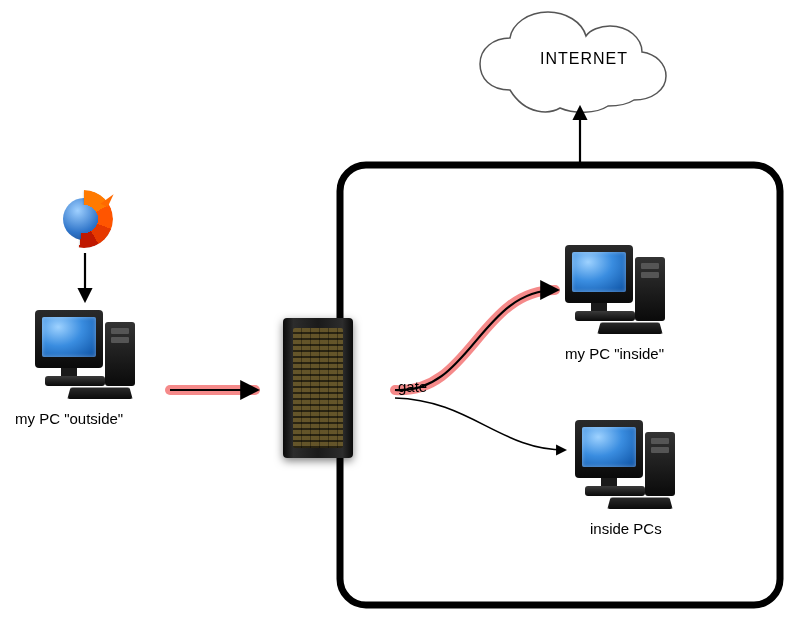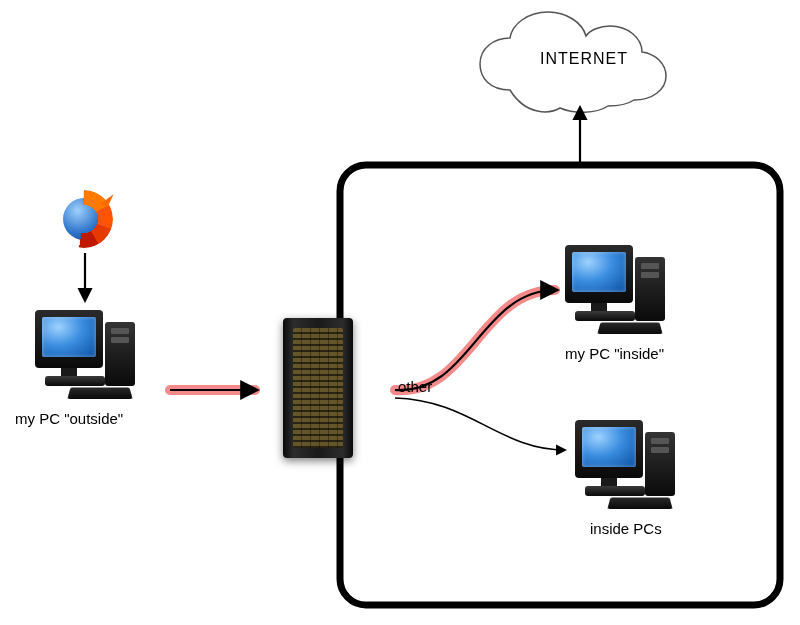--- a/index.html
+++ b/index.html
@@ -229,21 +229,21 @@
     <div class="monitor-screen"></div>
     <div class="stand"></div>
     <div class="base"></div>
     <div class="tower"></div>
     <div class="keyboard"></div>
   </div>
   <div class="abs label" style="left:15px; top:410px;">my PC "outside"</div>
 
   <div class="abs server" style="left:283px; top:318px;"></div>
 
-  <div class="abs label" style="left:398px; top:378px;">other</div>
+  <div class="abs label" style="left:398px; top:378px;">gate</div>
 
   <div class="abs pc" style="left:565px; top:245px;">
     <div class="monitor-outer"></div>
     <div class="monitor-screen"></div>
     <div class="stand"></div>
     <div class="base"></div>
     <div class="tower"></div>
     <div class="keyboard"></div>
   </div>
   <div class="abs label" style="left:565px; top:345px;">my PC "inside"</div>

